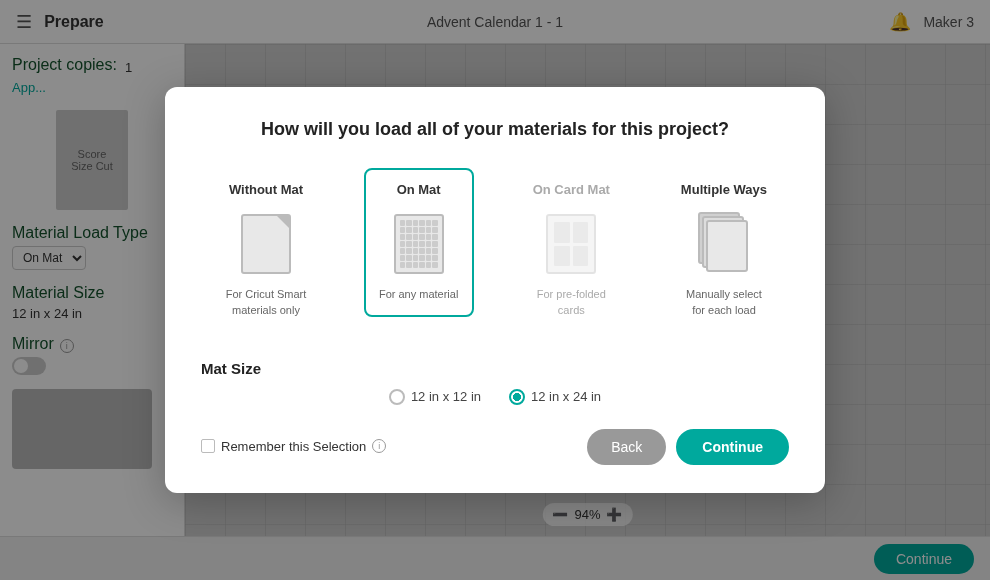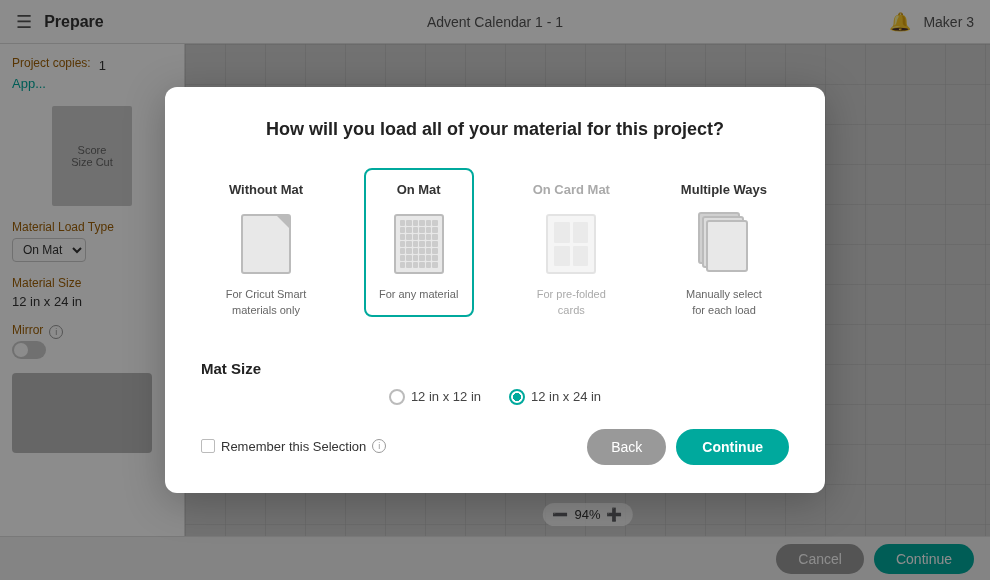--- a/index.html
+++ b/index.html
@@ -61,26 +61,26 @@
       position: absolute;
       top: 44px;
       left: 0;
       width: 185px;
       height: calc(100% - 44px - 44px);
       background: #fff;
       border-right: 1px solid #ddd;
       padding: 12px;
       z-index: 1;
     }
-    .sidebar-label { font-size: 12px; color: #a16207; margin-bottom: 4px; }
+    .sidebar-label { font-size: 16px; color: #14532d; margin-bottom: 4px; }
     .sidebar-value { font-size: 13px; color: #333; }
     .sidebar-link { font-size: 13px; color: #00a99d; cursor: pointer; }
     .sidebar-section { margin-bottom: 14px; }
     .sidebar-img-placeholder {
-      width: 80px;
+      width: 72px;
       height: 100px;
       background: #ccc;
       margin: 8px auto;
       display: flex;
       align-items: center;
       justify-content: center;
       font-size: 28px;
       color: #888;
       border-radius: 2px;
     }
@@ -503,30 +503,29 @@
   <div class="canvas-area">
     <div class="canvas-grid"></div>
     <div class="zoom-control">
       <span style="cursor:pointer;">➖</span>
       <span>94%</span>
       <span style="cursor:pointer;">➕</span>
     </div>
   </div>
 
   <div class="bottom-bar">
-    <button class="btn-cancel-bottom">Cancel</button>
     <button class="btn-continue-bottom">Continue</button>
   </div>
 
 </div>
 
 <div class="overlay">
   <div class="dialog">
 
-    <div class="dialog-title">How will you load all of your material for this project?</div>
+    <div class="dialog-title">How will you load all of your materials for this project?</div>
 
     <div class="options-row">
 
       <div class="option-card">
         <div class="option-card-inner">
           <span class="option-label">Without Mat</span>
           <div class="option-img">
             <div class="icon-without-mat"></div>
           </div>
           <span class="option-desc">For Cricut Smart materials only</span>

